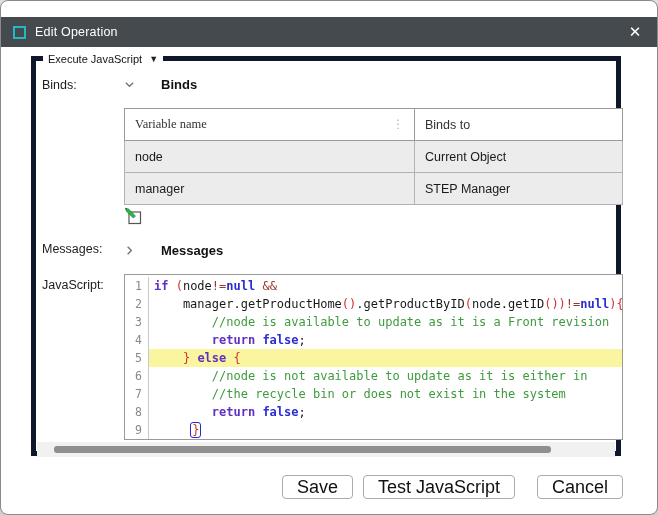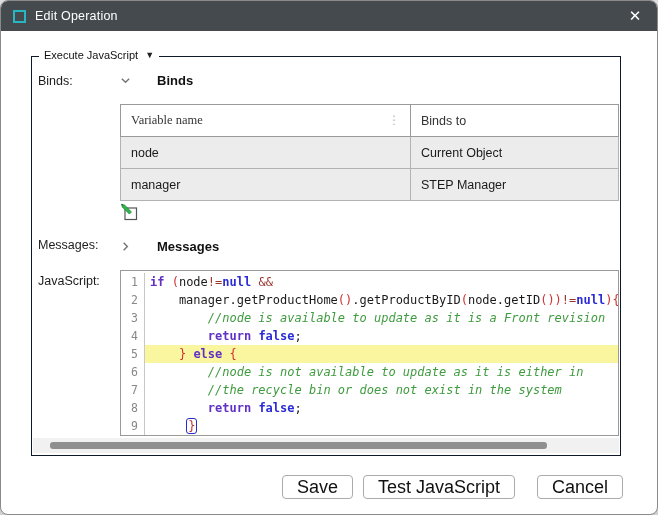--- a/index.html
+++ b/index.html
@@ -4,33 +4,33 @@
 <style>
   * { margin:0; padding:0; box-sizing:border-box; }
   html,body { background:#e8e8e8; font-family:"Liberation Sans", sans-serif; }
   .window{
     position:relative; width:658px; height:515px; background:#fff;
     border:1px solid #8a8a8a; border-radius:8px; overflow:hidden;
     box-shadow:0 6px 18px rgba(0,0,0,.25);
   }
   
   .titlebar{
-    position:absolute; left:0; top:0; right:0; height:30px;
+    position:absolute; left:0; top:16px; right:0; height:30px;
     display:flex; align-items:center; padding-left:12px;justify-content:space-between;
   }
   .app-icon{ width:13px; height:13px; border:2px solid; margin-right:9px; flex:0 0 auto; }
   .title{ color:#fff; font-size:12.5px; letter-spacing:.2px; }
   .close-btn{
     margin-left:auto; width:44px; height:30px; background:transparent; border:none;
     color:#fff; font-size:15px; line-height:30px; cursor:default; font-family:inherit;
   }
   
   .groupbox{
     position:absolute; left:30px; top:55px; width:590px; height:400px;
-    border:1px solid #0f172a; background:#fff;
+    border:5px solid #0f172a; background:#fff;
   }
   .group-label{
     position:absolute; top:-8px; left:7px; background:#fff; padding:0 5px;
     font-size:11px; color:#111; display:flex; align-items:center; gap:7px;
   }
   .dd-arrow{ font-size:9px; color:#222; }
   .row-label{ position:absolute; left:6px; font-size:12.5px; color:#1c1c1c; }
   .section-header{ position:absolute; left:88px; display:flex; align-items:center; gap:26px; }
   .section-header .chev{ width:11px; height:11px; flex:0 0 auto; }
   .section-header .sec-title{ font-size:13px; font-weight:bold; color:#111; }
@@ -63,21 +63,21 @@
     flex:0 0 24px; text-align:right; padding-right:6px; color:#888;
     border-right:1px solid #c8c8c8; background:#fff; font-size:11.5px;
   }
   .code-text{ white-space:pre; padding-left:5px; flex:1; }
   .line.hl .code-text{ background:#faf6a0; }
   .tok-pl{ color:#1a1a1a; }
   .tok-kw{ color:#6131c4; font-weight:bold; }
   .tok-lit{ color:#2b2bd5; font-weight:bold; }
   .tok-op{ color:#97352c; }
   .tok-sep{ color:#d03030; }
-  .tok-cm{ color:#3e9b3e; font-style:italic; }
+  .tok-cm{ color:#3e9b3e; }
   .tok-brm{ color:#c03030; border:1px solid #2a2ac8; border-radius:3px; padding:0 1px; }
   
   .hscrollbar{
     position:absolute; left:1px; right:1px; top:381px; height:15px; background:#f1f1f1;
   }
   .hscrollbar .thumb{
     position:absolute; left:17px; width:497px; top:4px; height:7px;
     background:#8f8f8f; border-radius:3px;
   }
   

